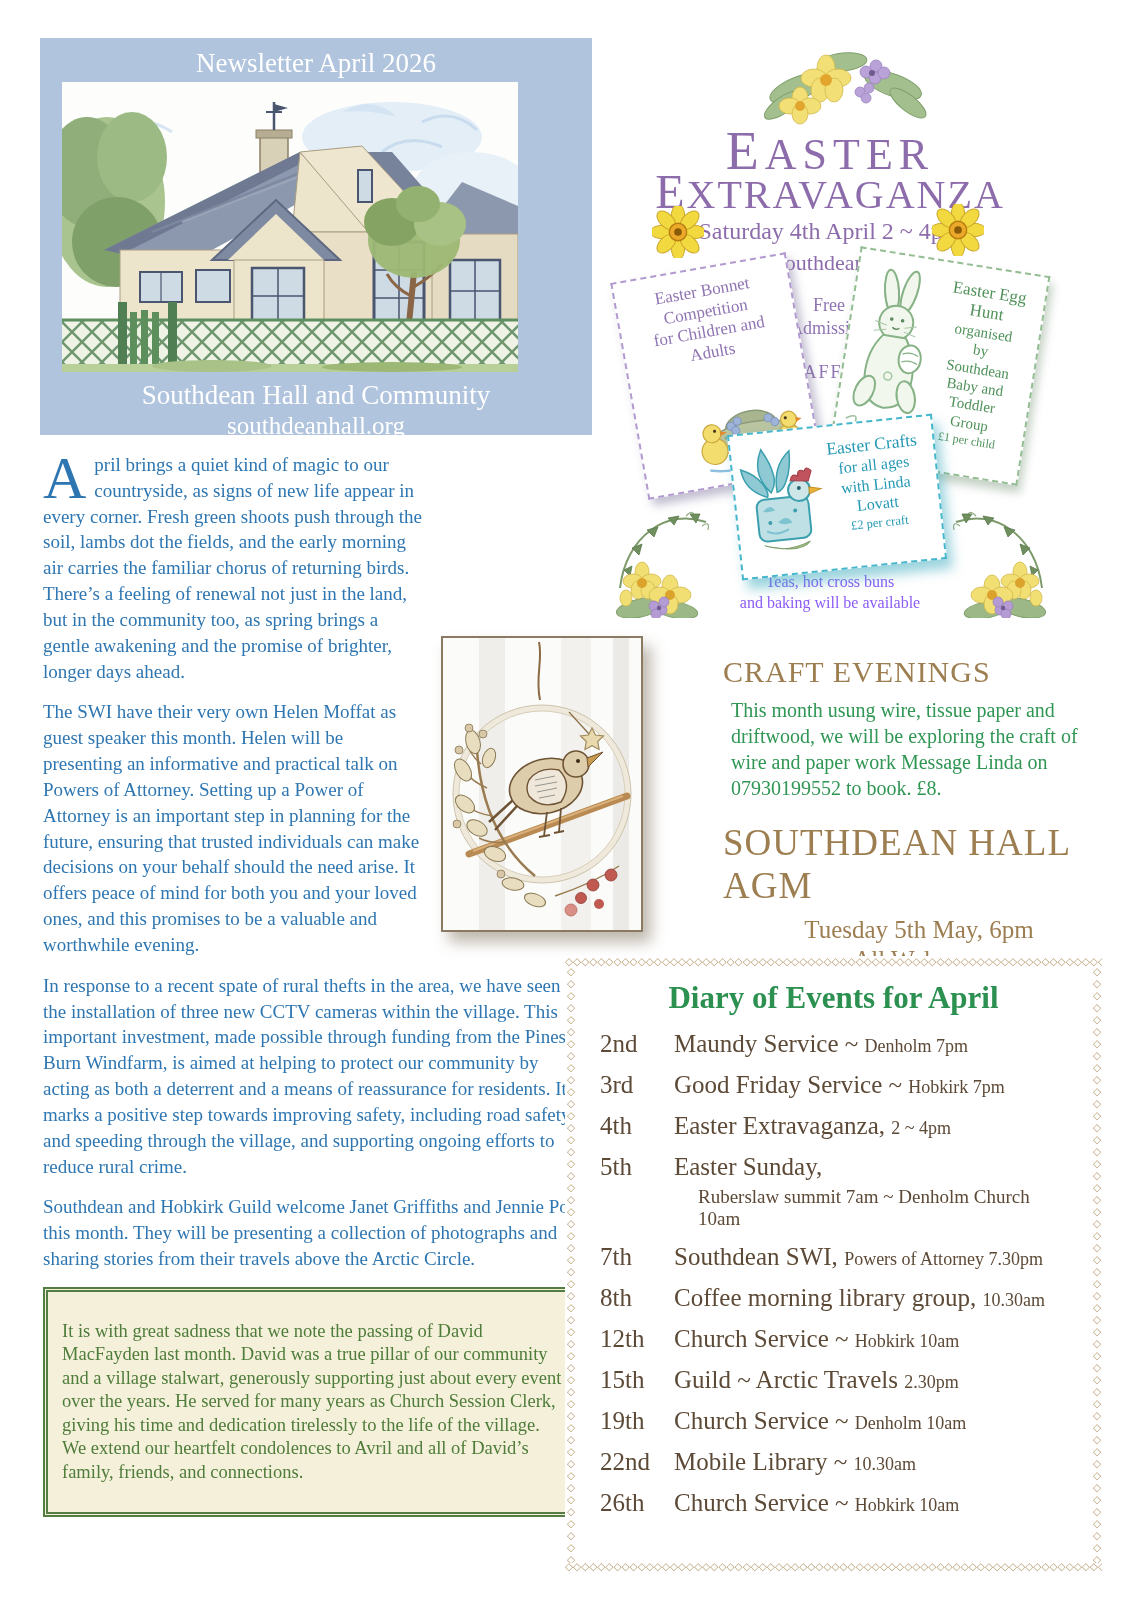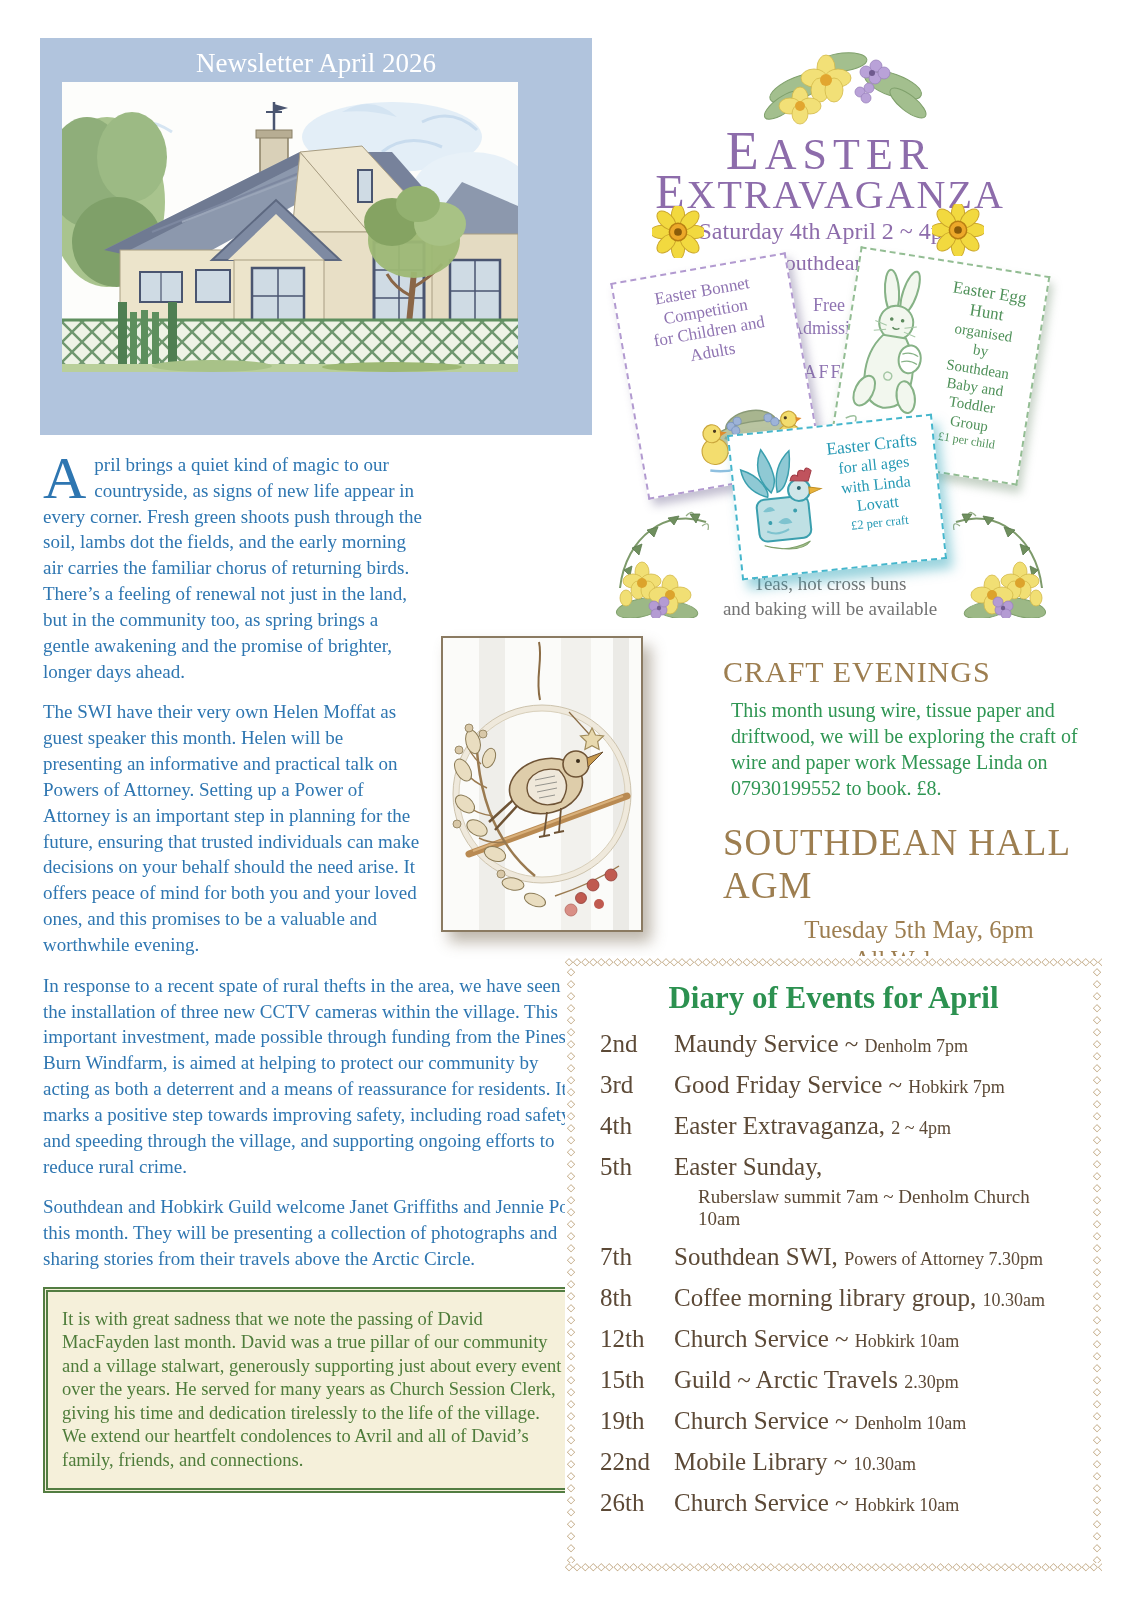--- a/index.html
+++ b/index.html
@@ -48,35 +48,35 @@
   .egg-body{font-size:15px;line-height:1.22;margin:0;}
   .egg-price{font-size:12px;margin:1px 0 0;}
   .card-crafts{left:134px;top:386px;width:206px;height:146px;transform:rotate(-6deg);
                border:2px dashed #45b6cc;box-shadow:5px 10px 12px rgba(58,170,190,.5);
                color:#2599b4;display:flex;padding:8px 6px;z-index:3;}
   .crafts-art{width:42%;flex:none;}
   .crafts-text{width:58%;text-align:center;}
   .crafts-title{font-size:17.5px;margin:4px 0 0;}
   .crafts-body{font-size:16px;line-height:1.22;margin:0;}
   .crafts-price{font-size:12.5px;margin:2px 0 0;}
-  .teas{position:absolute;left:97px;top:534px;width:266px;text-align:center;color:#737373;
-        font-size:19px;line-height:1.3;margin:0;}
+  .teas{position:absolute;left:97px;top:534px;width:266px;text-align:center;color:#8b5cf6;
+        font-size:16px;line-height:1.3;margin:0;}
   .corner-decor{position:absolute;width:100px;height:122px;top:458px;}
   .decor-left{left:12px;}
   .decor-right{left:350px;transform:scaleX(-1);}
 
   
   .left-col{position:absolute;left:43px;top:452px;width:600px;color:#2e76b1;
             font-size:19px;line-height:1.36;}
   .left-col > p{margin:0 57px 15px 0;}
   .dropcap{float:left;font-size:60px;line-height:47px;padding:3px 8px 0 0;color:#2e76b1;}
   .bird-fig{float:right;width:202px;height:296px;margin:184px 0 16px 14px;box-sizing:border-box;
             border:2px solid #8a7a61;background:#fff;box-shadow:8px 10px 14px rgba(110,95,70,.45);}
   .memoriam{box-sizing:border-box;width:544px;margin-top:6px;border:5px double #537d42;background:#f5f0da;
-            color:#4e7c3a;font-size:18.5px;line-height:1.27;padding:16px 14px;}
+            color:#4e7c3a;font-size:18.5px;line-height:1.27;padding:28px 14px;}
   .memoriam p{margin:0;}
 
   
   .right-col{position:absolute;left:723px;top:655px;width:392px;}
   .craft-h{color:#9d7e50;font-size:30px;font-weight:400;letter-spacing:1px;margin:0 0 5px;}
   .craft-p{color:#2f9653;font-size:20px;line-height:1.3;margin:8px;}
   .agm{margin-top:20px;text-align:center;color:#9d7e50;}
   .agm-h{font-size:37px;font-weight:400;letter-spacing:1px;margin:0 0 8px;text-align:left;}
   .agm-line{font-size:25px;line-height:1.18;margin:0;}
 
@@ -182,20 +182,24 @@
         <rect x="106" y="220" width="9" height="64" fill="#4f7f52"></rect>
         <rect x="68" y="230" width="7" height="52" fill="#5d8f5d"></rect>
         <rect x="79" y="228" width="7" height="54" fill="#5d8f5d"></rect>
         <rect x="90" y="230" width="7" height="52" fill="#5d8f5d"></rect>
         <rect x="62" y="300" width="0" height="0" fill="none"></rect>
         <rect x="0" y="282" width="456" height="8" fill="#b9cf9a"></rect>
         <ellipse cx="150" cy="284" rx="60" ry="6" fill="#a8c288"></ellipse>
         <ellipse cx="330" cy="285" rx="70" ry="5" fill="#9db874"></ellipse>
       </svg>
     </div>
+    <p class="masthead-caption">
+      <span>Southdean Hall and Community</span><br>
+      <span class="masthead-site">southdeanhall.org</span>
+    </p>
   </div>
 
   <div class="easter">
     <div class="bouquet">
       <svg width="192" height="90" viewBox="0 0 192 90">
         <g stroke="#7fa06b" stroke-width="1" fill="#a3bf8e">
           <ellipse cx="50" cy="48" rx="30" ry="11" transform="rotate(-22 50 48)"></ellipse>
           <ellipse cx="145" cy="45" rx="30" ry="11" transform="rotate(20 145 45)"></ellipse>
           <ellipse cx="95" cy="22" rx="24" ry="9" transform="rotate(-6 95 22)"></ellipse>
           <ellipse cx="35" cy="65" rx="22" ry="8" transform="rotate(-35 35 65)"></ellipse>

